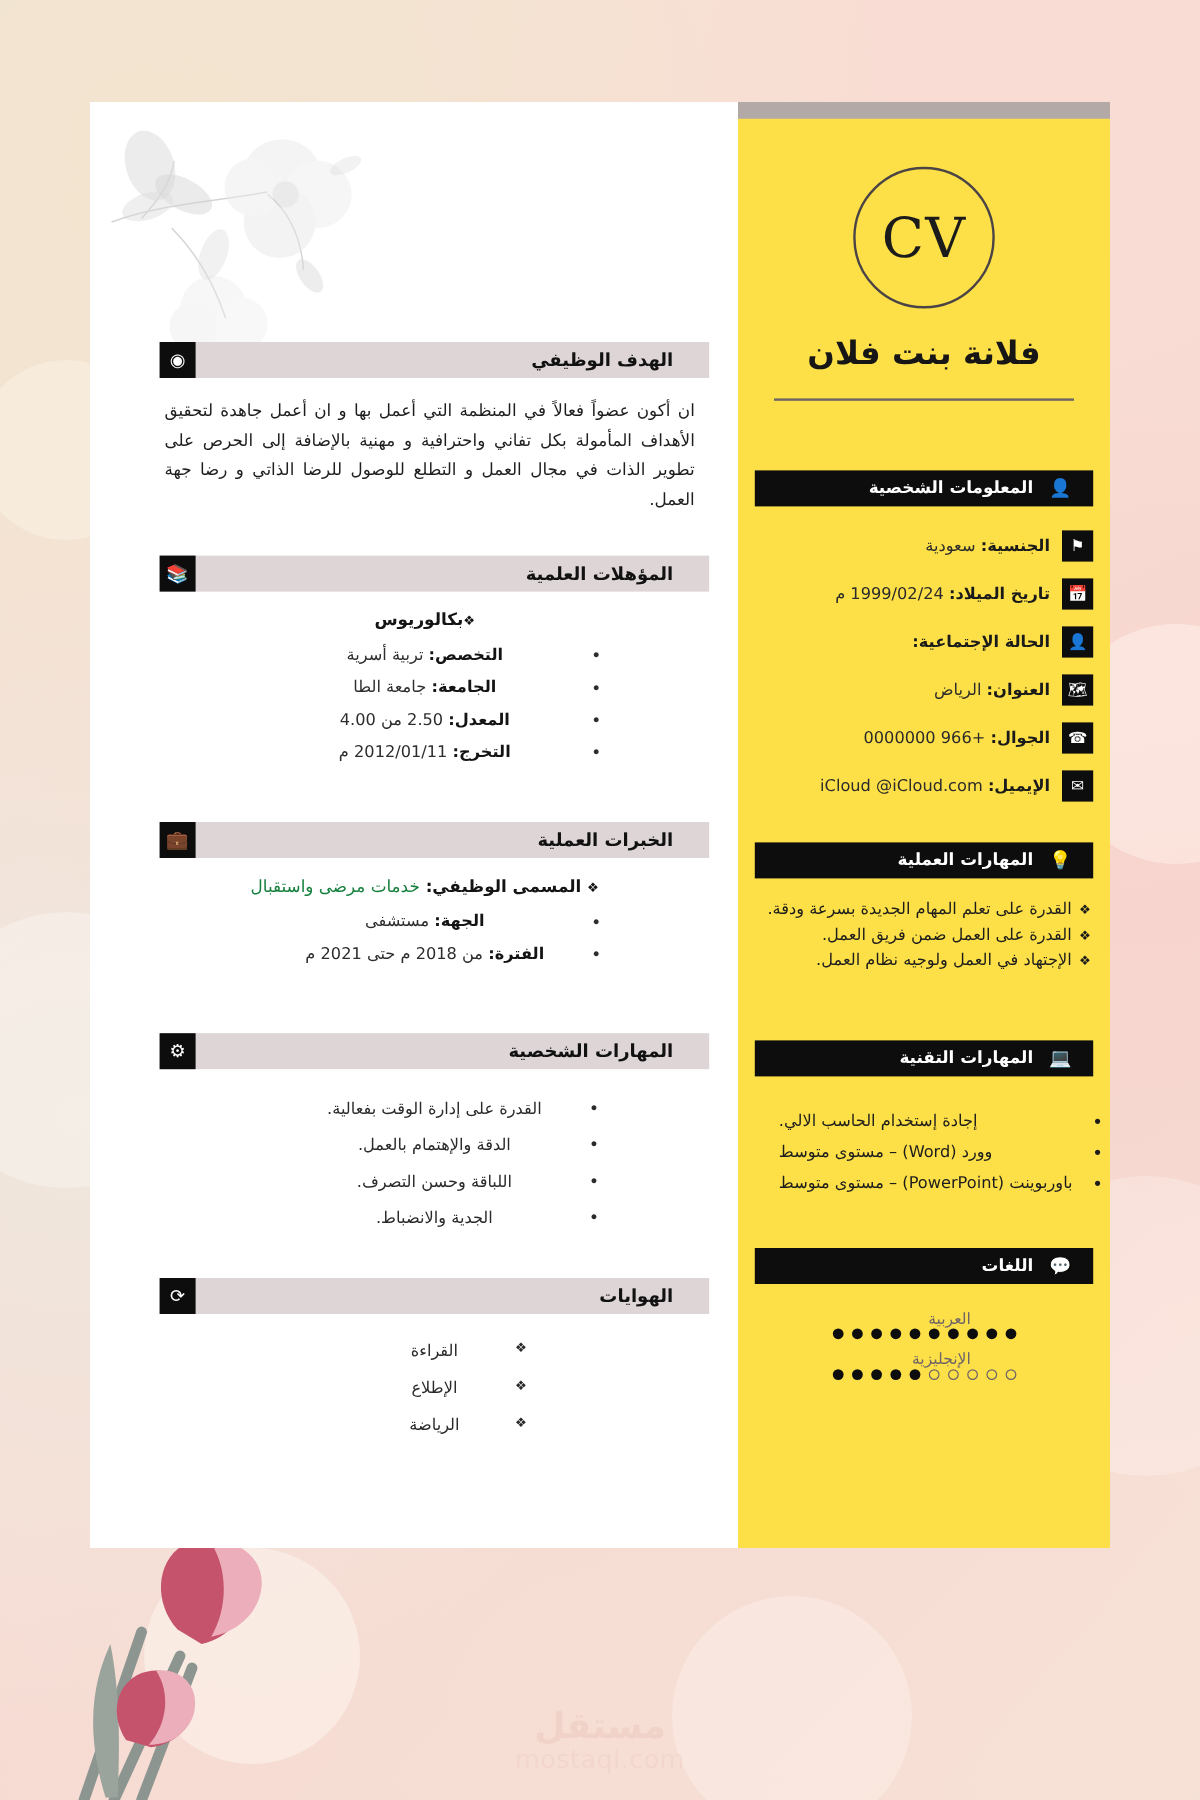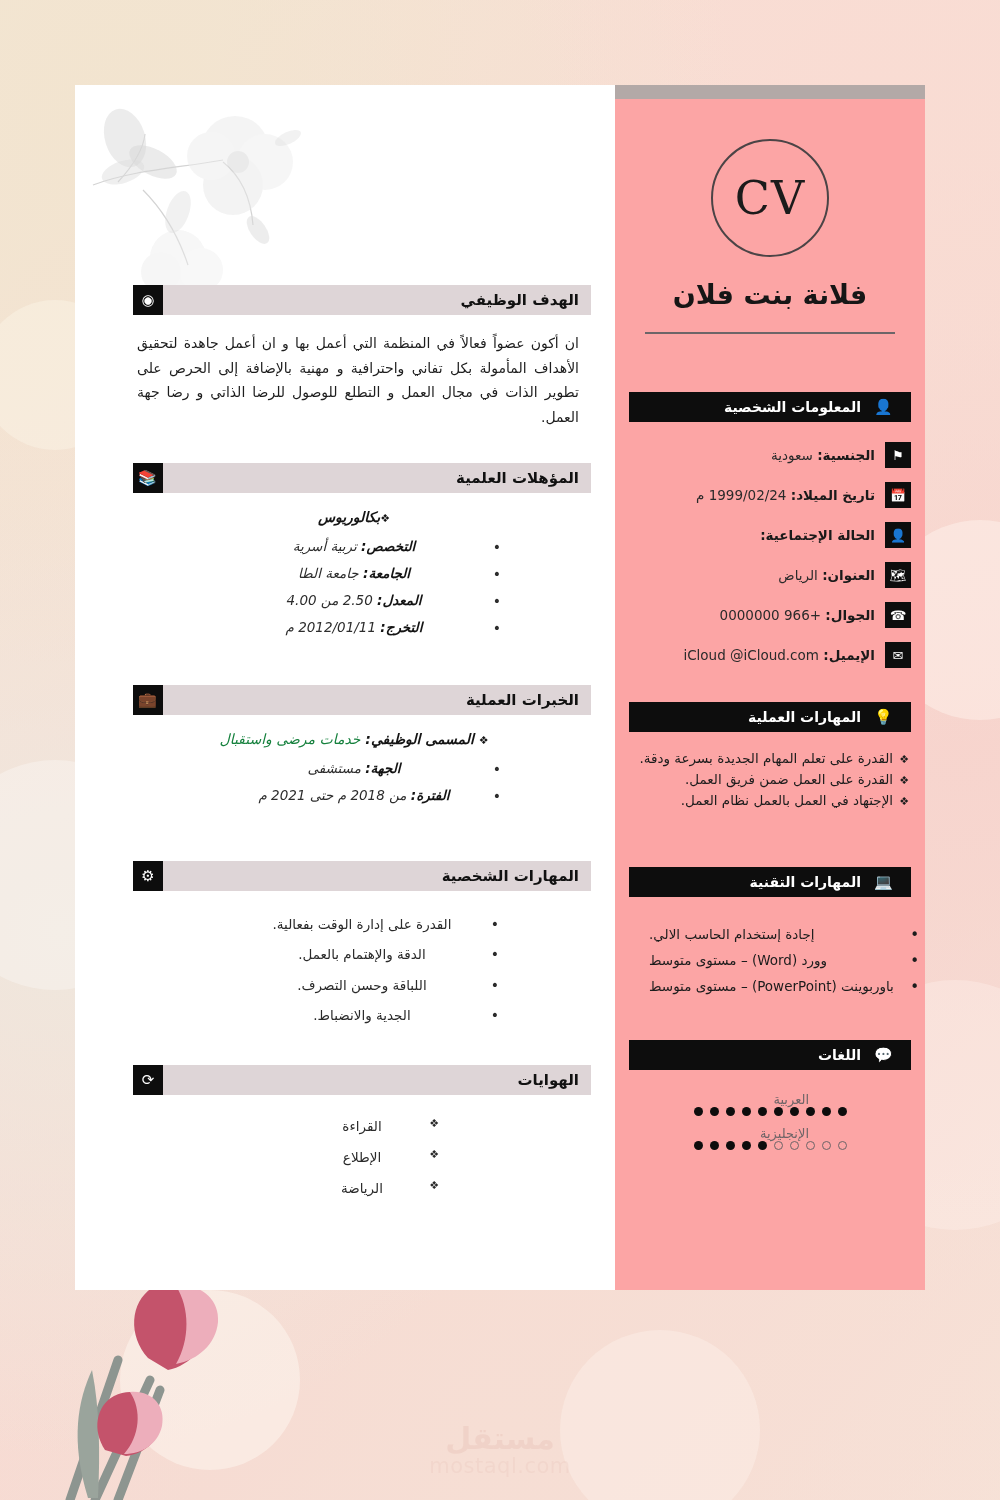--- a/index.html
+++ b/index.html
@@ -31,21 +31,21 @@
     left: 75px; top: 85px;
     width: 850px; height: 1205px;
     background: #ffffff;
     overflow: hidden;
   }
 
   
   .sidebar {
     position: absolute; right: 0; top: 0;
     width: 310px; height: 100%;
-    background: #fca5a5;
+    background: #fde047;
     direction: rtl;
   }
   .sidebar-topbar {
     position: absolute; top: 0; right: 0; left: 0; height: 14px;
     background: #b3a9a7;
   }
 
   
   .cv-badge {
     margin: 54px auto 0; width: 118px; height: 118px;
@@ -88,21 +88,21 @@
   
   .sec-light {
     background: #ded5d7;
     height: 30px;
     display: flex; align-items: center; flex-direction: row-reverse;
     direction: rtl;
   }
   .sec-light .sec-title {
     flex: 1; text-align: right;
     color: #111; font-size: 15px; font-weight: bold;
-    padding-right: 12px;
+    padding-right: 30px;
   }
   .sec-light .sec-ico {
     width: 30px; height: 30px; background: #0d0d0d;
     display: flex; align-items: center; justify-content: center;
     color: #fff; font-size: 15px;
   }
 
   
   .side-block { margin-top: 38px; }
 
@@ -167,21 +167,21 @@
   .main-inner { padding: 0 24px 0 58px; }
 
   .m-block { margin-top: 34px; }
 
   .objective {
     padding: 16px 12px 0 4px;
     font-size: 14px; line-height: 1.75; color: #1d1d1d;
     text-align: justify; direction: rtl;
   }
 
-  .m-list { padding: 16px 16px 0 0; direction: rtl; font-style: italic; }
+  .m-list { padding: 16px 16px 0 0; direction: rtl; }
   .m-list li { list-style: none; }
 
   .lead {
     font-size: 14px; font-weight: bold; color: #141414;
     text-align: center; margin-bottom: 8px;
   }
   .lead::before { content: "\2756 "; font-size: 11px; }
   .lead .lead-val { font-weight: normal; color: #15803d; }
 
   .sub {
@@ -428,21 +428,21 @@
     </div>
 
     <div class="side-block" style="margin-top:34px;">
       <div class="sec-dark">
         <div class="sec-ico">💡</div>
         <div class="sec-title">المهارات العملية</div>
       </div>
       <ul class="side-bullets">
         <li>القدرة على تعلم المهام الجديدة بسرعة ودقة.</li>
         <li>القدرة على العمل ضمن فريق العمل.</li>
-        <li>الإجتهاد في العمل بالعمل نظام العمل.</li>
+        <li>الإجتهاد في العمل ولوجيه نظام العمل.</li>
       </ul>
     </div>
 
     <div class="side-block" style="margin-top:56px;">
       <div class="sec-dark">
         <div class="sec-ico">💻</div>
         <div class="sec-title">المهارات التقنية</div>
       </div>
       <ul class="tech-bullets">
         <li>إجادة إستخدام الحاسب الالي.</li>

